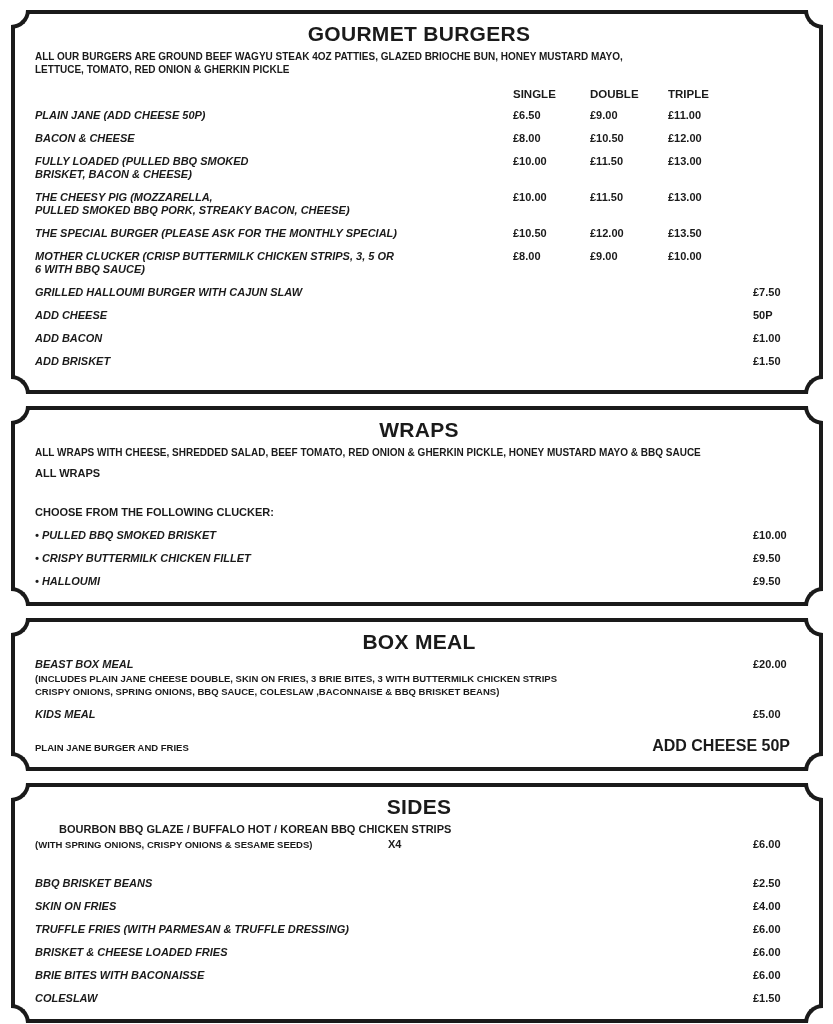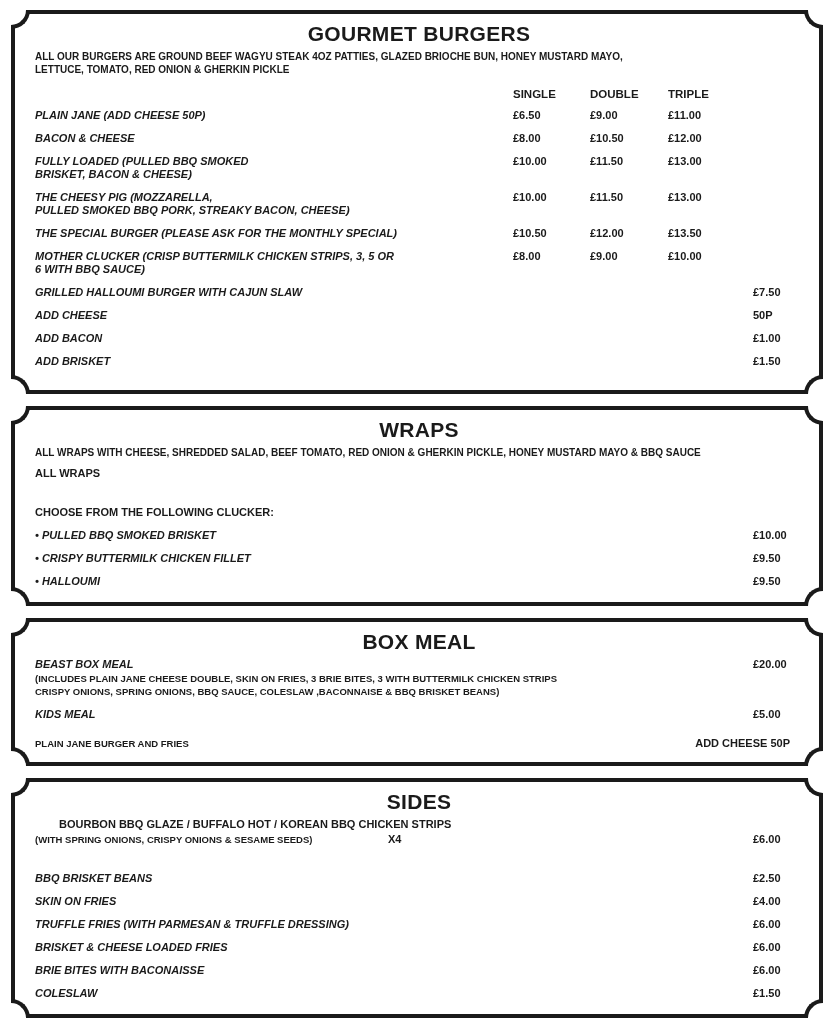--- a/index.html
+++ b/index.html
@@ -36,21 +36,21 @@
     white-space: pre-line; margin: 0 0 8px;
   }
   .mrow { font-size: 11px; line-height: 13px; margin-bottom: 10px; }
   .grid4 { display: grid; grid-template-columns: 478px 77px 78px 1fr; }
   .grid2 { display: grid; grid-template-columns: 1fr 50px; }
   .grid3 { display: grid; grid-template-columns: 353px 1fr 50px; }
   .flexrow { display: flex; justify-content: space-between; align-items: baseline; }
   .hdr { margin: 12px 0 8px; font-size: 11.5px; }
   .nm { white-space: pre-line; padding-right: 8px; font-style: italic; }
   .small { font-size: 9.5px; line-height: 13px; white-space: pre-line; }
-  .note { font-size: 11px; padding-right: 13px; }
+  .note { font-size: 16px; padding-right: 13px; }
   .gap { height: 16px; }
   .gap-lg { height: 26px; }
   .desc-block { margin: 1px 0 10px; }
 </style>
 </head>
 <body>
 
 <section class="panel">
   <div class="inner">
     <h1 class="title">GOURMET BURGERS</h1>

